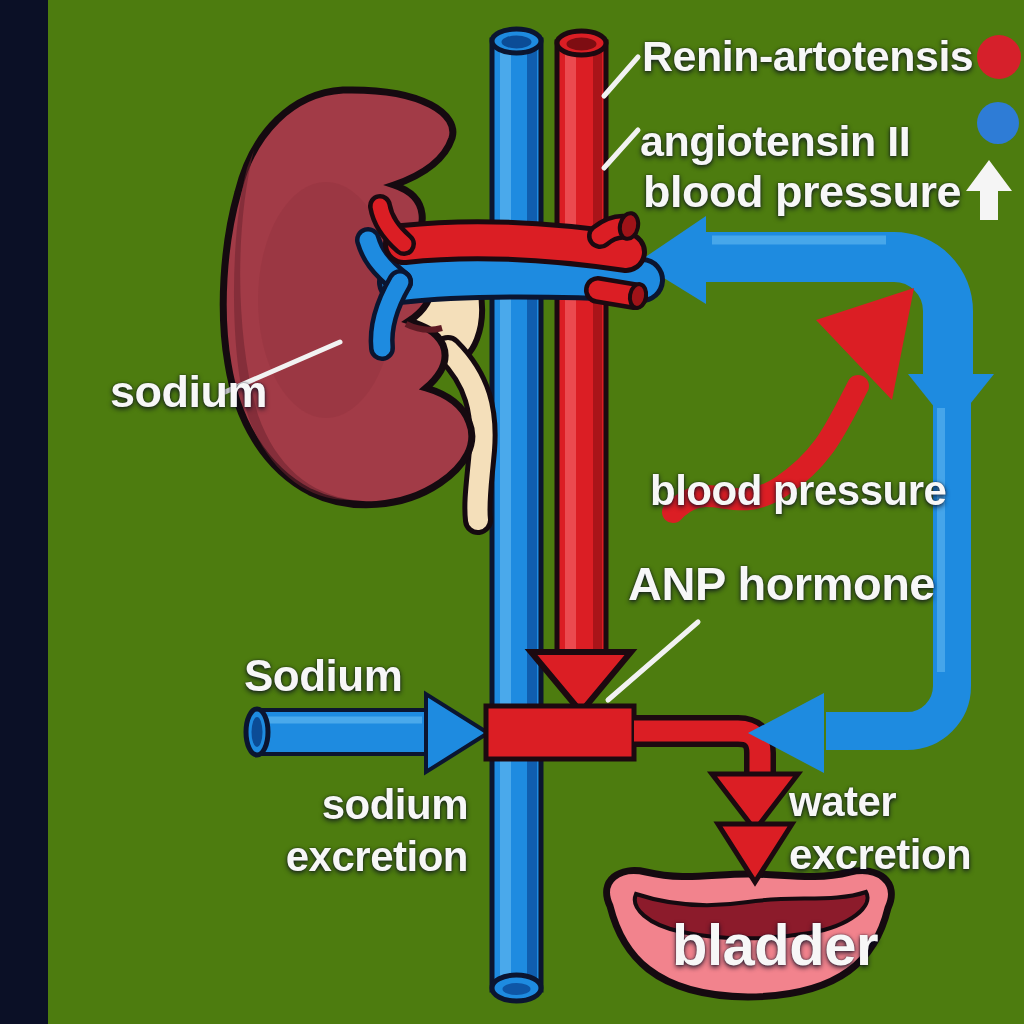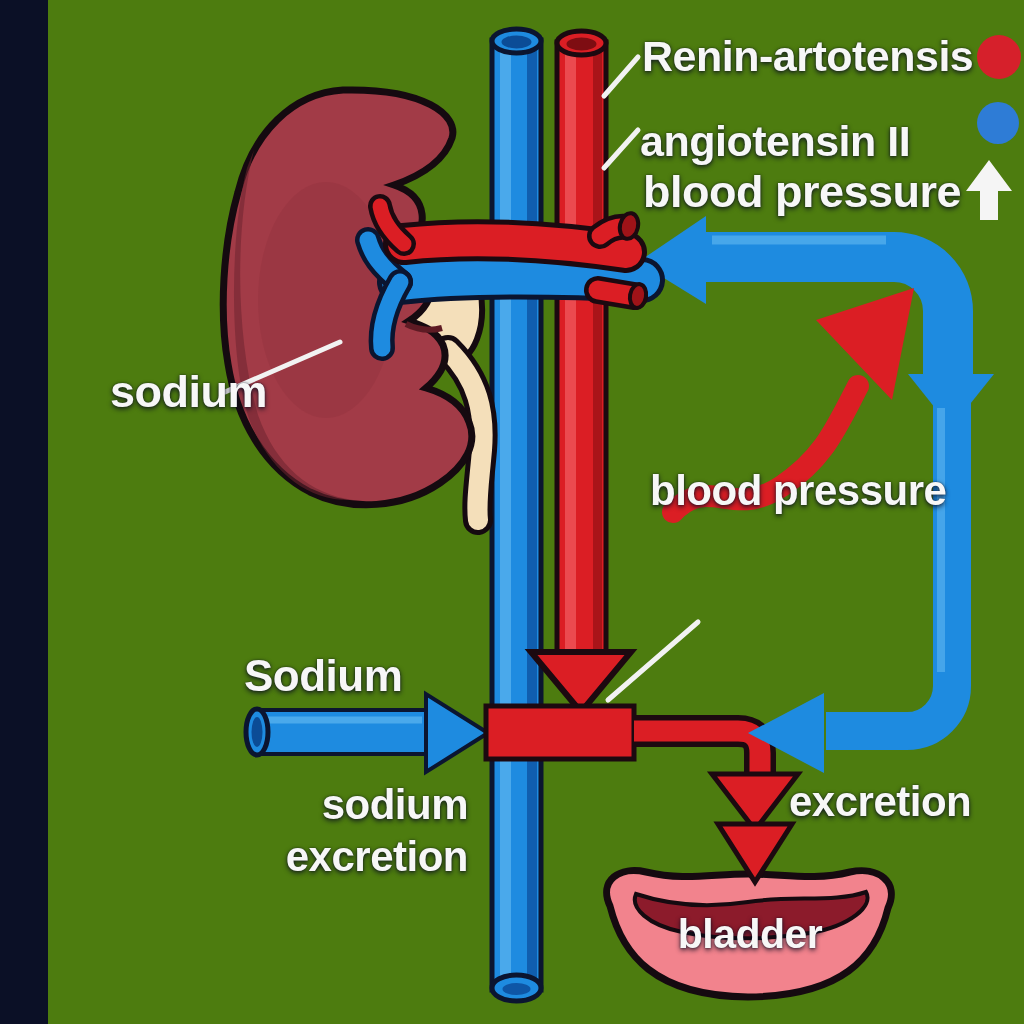--- a/index.html
+++ b/index.html
@@ -17,21 +17,21 @@
   }
   .legend-1{left:594px;top:32px;font-size:43px;}
   .legend-2{left:592px;top:117px;font-size:43px;}
   .legend-3{left:595px;top:166px;font-size:45px;}
   .renin{left:62px;top:366px;font-size:45px;}
   .bp-mid{left:602px;top:467px;font-size:42px;font-weight:600;}
   .anp{left:580px;top:556px;font-size:47px;}
   .sodium{left:196px;top:651px;font-size:44px;font-weight:600;}
   .sodium-exc{left:178px;top:779px;width:242px;text-align:right;font-size:42px;font-weight:600;line-height:52px;}
   .water-exc{left:741px;top:775px;font-size:42px;font-weight:600;line-height:53px;}
-  .bladder{left:624px;top:911px;width:156px;text-align:center;font-size:41px;}
+  .bladder{left:624px;top:911px;width:156px;text-align:center;font-size:58px;}
 </style>
 </head>
 <body>
 
 <div class="stage">
 
   <svg width="1024" height="1024" viewBox="0 0 1024 1024">
 
     <g>
       <path d="M 650,257 H 846 A 54,54 0 0 1 900,311 V 378" fill="none" stroke="#1E8BE0" stroke-width="50"></path>
@@ -170,26 +170,28 @@
   </svg>
 
   <div class="lbl legend-1">Renin-artotensis</div>
   <div class="lbl legend-2">angiotensin II</div>
   <div class="lbl legend-3">blood pressure</div>
 
   <div class="lbl renin">sodium</div>
 
   <div class="lbl bp-mid">blood pressure</div>
 
+  <div class="lbl anp">ANP hormone</div>
 
   <div class="lbl sodium">Sodium</div>
 
   <div class="lbl sodium-exc">
     <div>sodium</div>
     <div>excretion</div>
   </div>
 
   <div class="lbl water-exc">
+    <div>water</div>
     <div>excretion</div>
   </div>
 
   <div class="lbl bladder">bladder</div>
 </div>
 
 </body></html>

